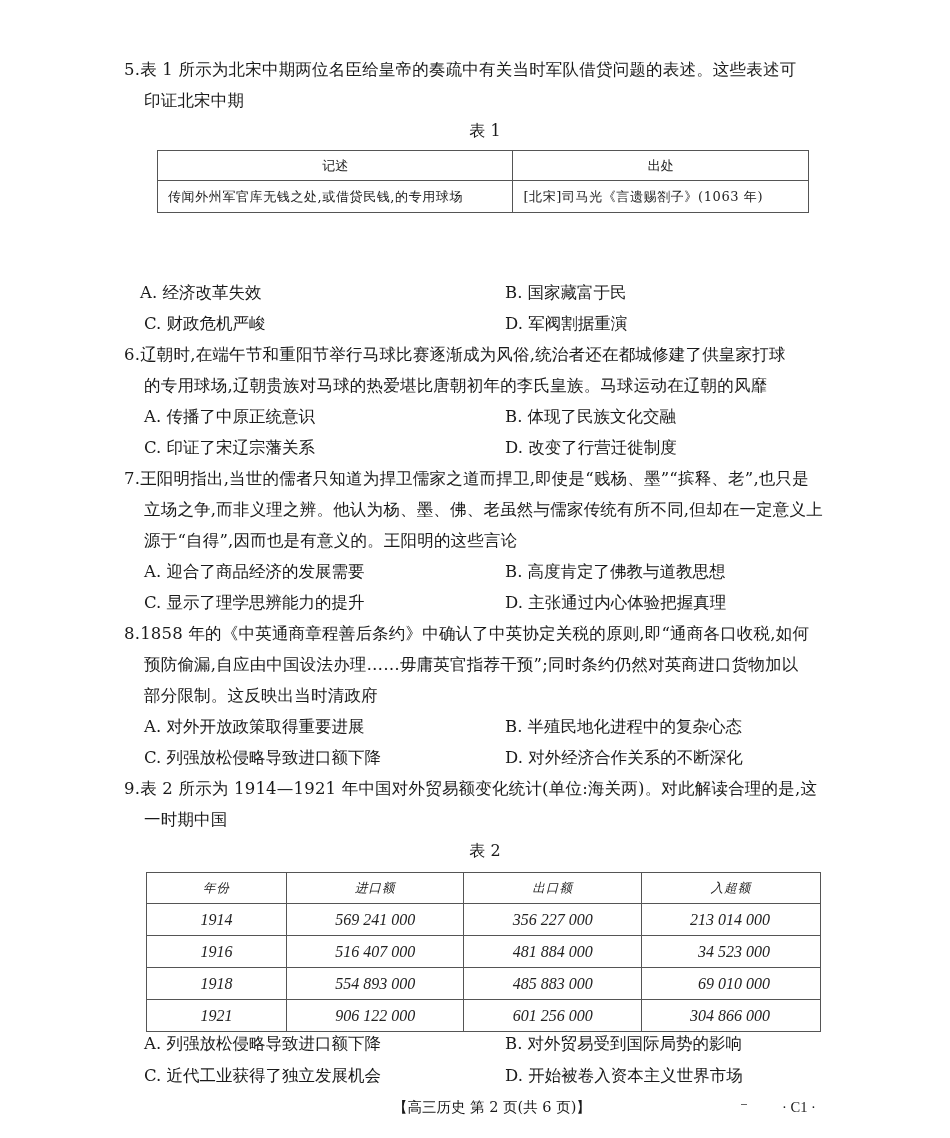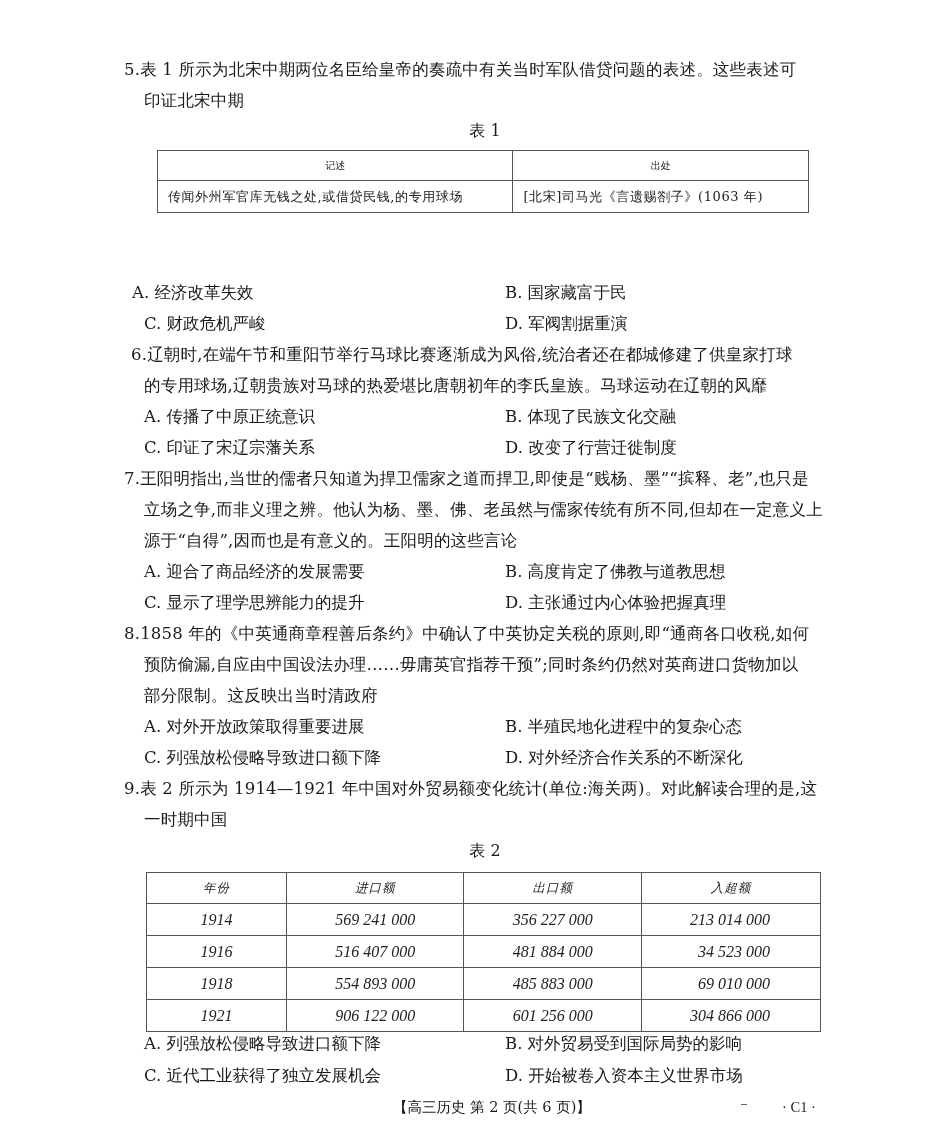--- a/index.html
+++ b/index.html
@@ -54,21 +54,21 @@
     }
     table.t1 {
       left: 157px;
       top: 150px;
       width: 652px;
       border: 1.6px solid #333;
     }
     table.t1 th {
       height: 27px;
       text-align: center;
-      font-size: 10px;
+      font-size: 13px;
     }
     table.t1 td {
       padding: 0 10px;
       vertical-align: middle;
       line-height: 30px;
       font-size: 13px;
       letter-spacing: 0.6px;
     }
     table.t1 tr.r1 td { height: 31px; }
     table.t1 tr.r2 td { height: 60px; }
@@ -145,28 +145,28 @@
         <th>记述</th>
         <th>出处</th>
       </tr>
       <tr class="r1">
         <td><span>传闻外州军官库无钱之处,或借贷民钱,的专用球场</span></td>
         <td><span>[北宋]司马光《言遗赐劄子》(1063 年)</span></td>
       </tr>
     </tbody>
       </table>
 
-    <div class="opt" style="left:132px; top:283px;">A. 经济改革失效</div>
+    <div class="opt" style="left:140px; top:283px;">A. 经济改革失效</div>
     <div class="opt" style="left:505px; top:283px;">B. 国家藏富于民</div>
     <div class="opt" style="left:144px; top:314px;">C. 财政危机严峻</div>
     <div class="opt" style="left:505px; top:314px;">D. 军阀割据重演</div>
   </div>
 
   <div>
-    <div class="q-line" style="left:124px; top:345px;margin-left:7px;">
+    <div class="q-line" style="left:124px; top:345px;">
       <span>6.</span><span>辽朝时,在端午节和重阳节举行马球比赛逐渐成为风俗,统治者还在都城修建了供皇家打球</span>
     </div>
     <div class="q-line" style="left:144px; top:376px;">的专用球场,辽朝贵族对马球的热爱堪比唐朝初年的李氏皇族。马球运动在辽朝的风靡</div>
     <div class="opt" style="left:144px; top:407px;">A. 传播了中原正统意识</div>
     <div class="opt" style="left:505px; top:407px;">B. 体现了民族文化交融</div>
     <div class="opt" style="left:144px; top:438px;">C. 印证了宋辽宗藩关系</div>
     <div class="opt" style="left:505px; top:438px;">D. 改变了行营迁徙制度</div>
   </div>
 
   <div>

